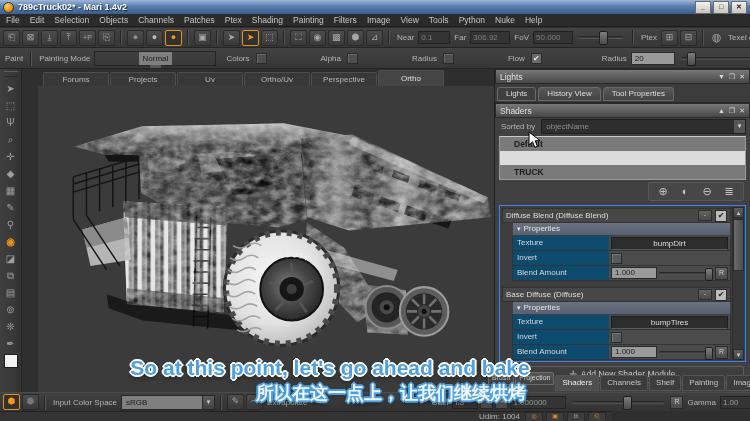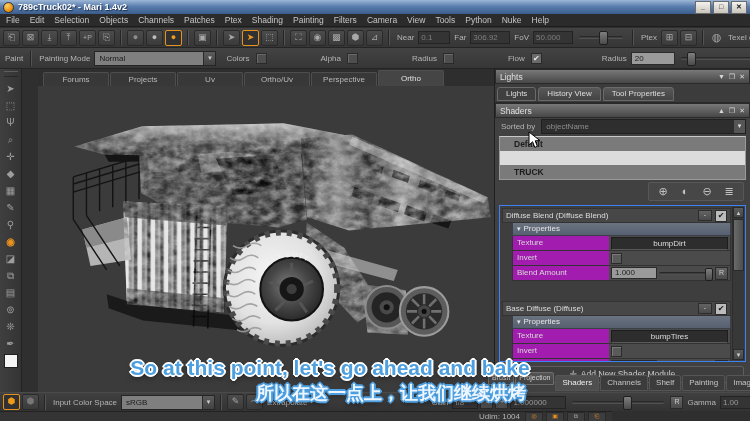--- a/index.html
+++ b/index.html
@@ -73,21 +73,21 @@
   .props{position:relative;margin:3px 4px 0;height:155px;background:#3e3e3e;border:1px solid #3b82f6;overflow:hidden;}
   .pinner{position:absolute;left:2px;top:2px;right:14px;}
   .modhead{height:13px;background:#474747;border:1px solid #333;display:flex;align-items:center;padding:0 3px;color:#ddd;font-size:8px;}
   .modhead .mh{flex:1;}
   .minibtn{width:12px;height:9px;background:linear-gradient(#636363,#4a4a4a);border:1px solid #2c2c2c;color:#ddd;
     font-size:7px;line-height:8px;text-align:center;margin-left:3px;}
   .modchk{width:10px;height:10px;background:#bcbcbc;border:1px solid #2c2c2c;color:#1a1a1a;font-size:8px;line-height:10px;text-align:center;margin-left:3px;}
   .subprops{margin-left:10px;height:12px;background:linear-gradient(#6b7380,#566070);color:#e6e6e6;font-size:8px;
     line-height:12px;padding-left:4px;border:1px solid #3a3f48;border-top:none;}
   .prow{margin-left:10px;height:14px;display:flex;align-items:stretch;border:1px solid #333;border-top:none;font-size:8px;}
-  .plabel{width:92px;background:#a21caf;color:#d8d8d8;line-height:13px;padding-left:4px;flex:none;}
+  .plabel{width:92px;background:#0c4a6e;color:#d8d8d8;line-height:13px;padding-left:4px;flex:none;}
   .pval{flex:1;background:#4b4b4b;display:flex;align-items:center;padding:0 2px;gap:2px;}
   .texbtn{flex:1;height:11px;background:#2d2d2d;border:1px solid #1d1d1d;border-bottom-color:#5a5a5a;color:#ddd;
     text-align:center;line-height:11px;}
   .pchk{width:9px;height:9px;background:#5a5a5a;border:1px solid #2a2a2a;box-shadow:inset 1px 1px 0 #7a7a7a;}
   .rbtn{width:11px;height:11px;background:linear-gradient(#666,#4a4a4a);border:1px solid #2a2a2a;color:#ccc;
     font-size:7px;line-height:10px;text-align:center;flex:none;}
   .pcombo{flex:1;display:flex;height:12px;border:1px solid #2a2a2a;}
   .pcombo .cval{flex:1;background:#808080;color:#1d1d1d;line-height:12px;padding:0 4px;}
   .pcombo .carr{width:11px;background:#555;color:#ddd;font-size:6px;line-height:12px;text-align:center;}
   .vscroll{position:absolute;right:1px;top:1px;bottom:1px;width:11px;background:#383838;border-left:1px solid #2c2c2c;}
@@ -138,21 +138,21 @@
     <span>File</span>
     <span>Edit</span>
     <span>Selection</span>
     <span>Objects</span>
     <span>Channels</span>
     <span>Patches</span>
     <span>Ptex</span>
     <span>Shading</span>
     <span>Painting</span>
     <span>Filters</span>
-    <span>Camera</span>
+    <span>Image</span>
     <span>View</span>
     <span>Tools</span>
     <span>Python</span>
     <span>Nuke</span>
     <span>Help</span>
   </div>
 
   <div class="tb tb1">
     <div class="ticon">⎗</div>
     <div class="ticon">⊠</div>
@@ -193,21 +193,21 @@
     <div class="sep"></div>
     <div class="ticon" style="border:none;background:none;font-size:11px;">◍</div>
     <span class="lbl">Texel density :</span>
 
   </div>
 
   <div class="tb tb2">
     <span class="lbl">Paint</span>
     <div class="sep"></div>
     <span class="lbl">Painting Mode</span>
-    <div class="combo" style="width:120px;">
+    <div class="combo" style="width:120px;flex-direction:column;">
       <div class="cval" style="flex:1;">Normal</div>
       <div class="carr">▼</div>
     </div>
     <span class="lbl" style="margin-left:8px;">Colors</span>
     <div class="chk"></div>
     <span class="lbl" style="margin-left:50px;">Alpha</span>
     <div class="chk"></div>
     <span class="lbl" style="margin-left:50px;">Radius</span>
     <div class="chk"></div>
     <span class="lbl" style="margin-left:50px;">Flow</span>
@@ -445,21 +445,21 @@
           <div class="plabel">Blend Amount</div>
           <div class="pval">
             <div class="grayfield" style="width:38px;height:10px;line-height:10px;">1.000</div>
             <div class="slider" style="flex:1;">
                 <div class="thumb" style="right:0;width:6px;height:11px;top:-4px;"></div>
               </div>
             <div class="rbtn">R</div>
           </div>
         </div>
 
-        <div class="modhead" style="margin-top:20px;">
+        <div class="modhead" style="margin-top:6px;">
           <span class="mh">Base Diffuse (Diffuse)</span>
           <div class="minibtn">-</div>
           <div class="modchk">✔</div>
         </div>
         <div class="subprops">
           <span style="font-size:7px;margin-right:3px;">▾</span><span>Properties</span>
         </div>
         <div class="prow">
           <div class="plabel">Texture</div>
           <div class="pval">

